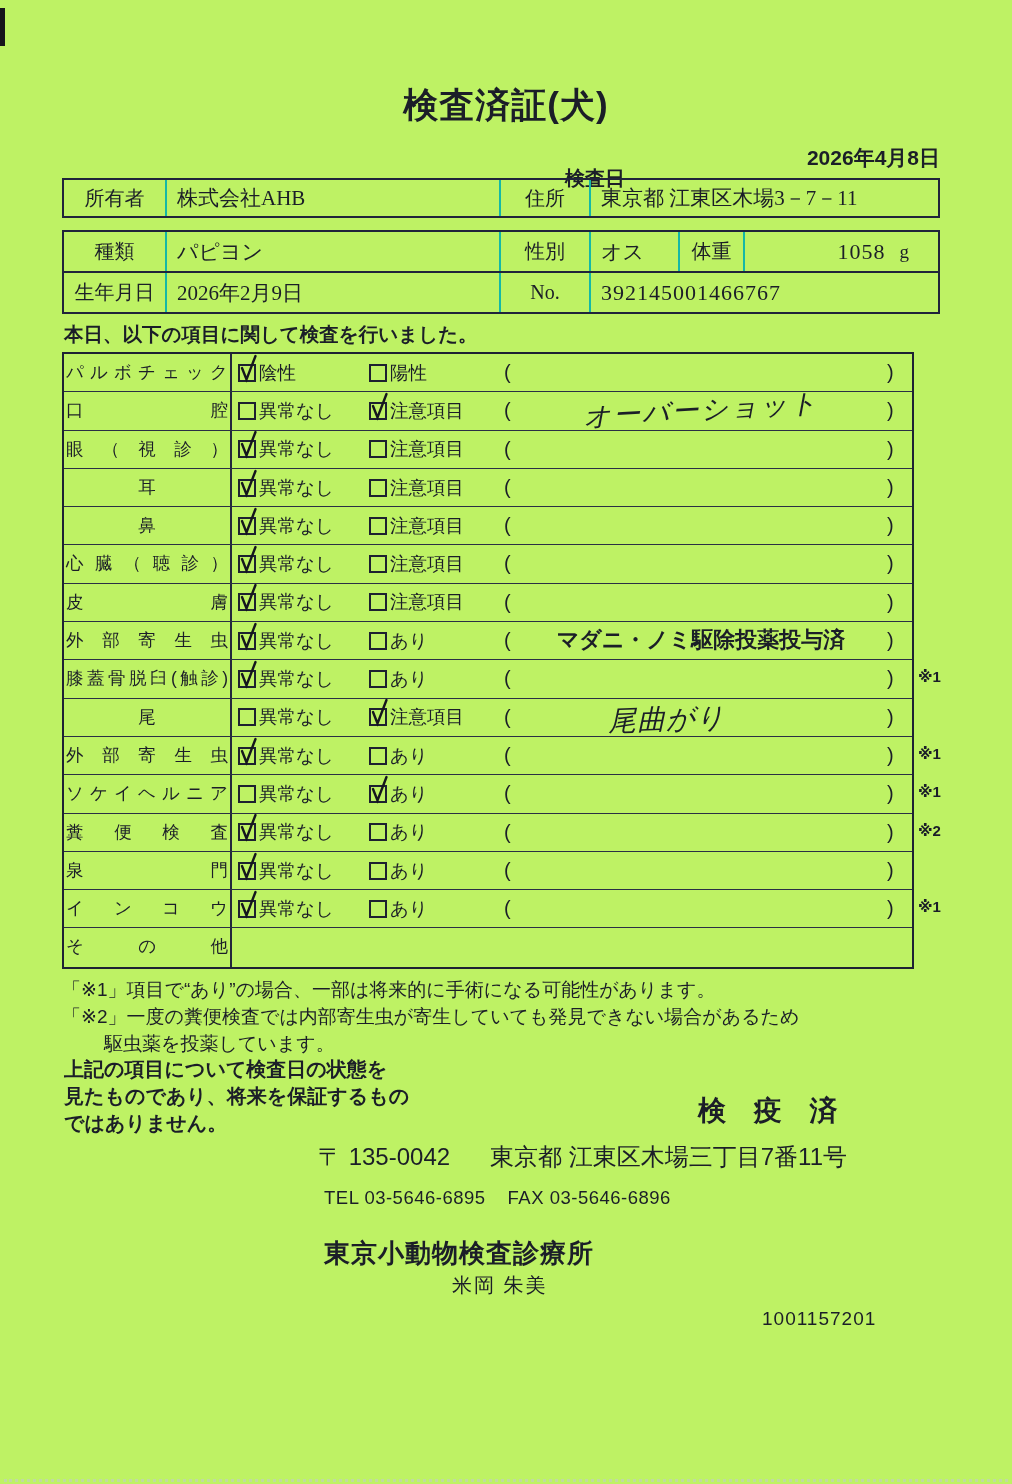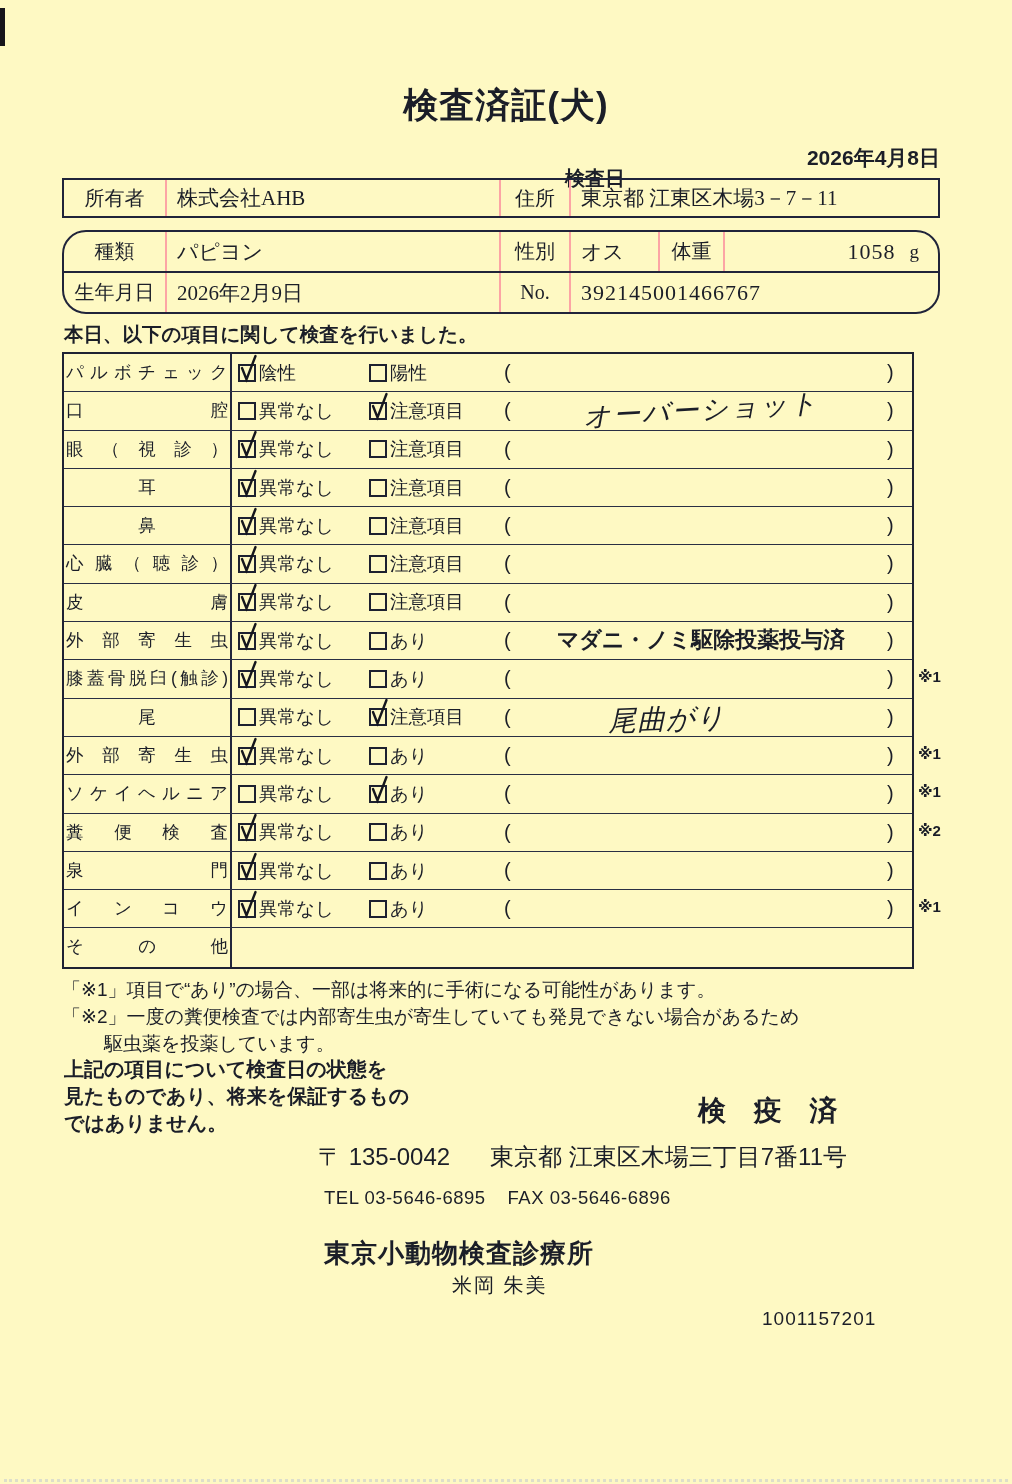--- a/index.html
+++ b/index.html
@@ -1,44 +1,44 @@
 <!DOCTYPE html>
 <html><head>
 <meta charset="utf-8">
 <style>
   html,body{margin:0;padding:0;background:#e8e8e8;}
   .page{
-    position:relative;width:1012px;height:1484px;background:#fef9c3;
+    position:relative;width:1012px;height:1484px;background:#bef264;
     font-family:"Liberation Sans","DejaVu Sans",sans-serif;color:#1b1e28;
     overflow:hidden;margin:0 auto;
   }
   .scan-mark{position:absolute;left:0;top:8px;width:5px;height:38px;background:#16151b;}
   .bottom-edge{position:absolute;bottom:2px;left:4px;right:4px;border-top:3px dotted #c3c9d3;opacity:.55;}
 
   .title{position:absolute;top:82px;left:0;width:100%;text-align:center;
     font-size:35px;font-weight:600;letter-spacing:1px;}
 
   .date-row{position:absolute;top:144px;left:0;width:940px;height:26px;}
   .date-label{position:absolute;left:565px;font-size:20px;font-weight:600;margin-top:21px;}
   .date-value{position:absolute;right:0;font-size:21px;font-weight:600;}
 
   .tbl{position:absolute;left:62px;width:878px;border:2.4px solid #20243a;box-sizing:border-box;display:flex;flex-direction:column;}
   .trow{display:flex;flex:1;}
   .trow + .trow{border-top:2px solid #20243a;}
   .cell{box-sizing:border-box;display:flex;align-items:center;font-family:Liberation Serif, serif;}
-  .cell + .cell{border-left:2px solid #fca5a5;}
+  .cell + .cell{border-left:2px solid #14b8a6;}
   .cell.lab{justify-content:center;font-size:20px;font-weight:500;}
   .cell.val{padding-left:10px;font-size:21px;font-weight:500;}
   .cell.num{font-size:22px;letter-spacing:1px;}
-  .w-weight{justify-content:flex-end;padding-right:18px;}
+  .w-weight{justify-content:flex-end;padding-right:28px;}
   .w-weight .unit{margin-left:14px;font-size:19px;}
 
   .tblA{top:178px;height:40px;}
-  .tblB{top:230px;height:84px;border-radius:24px;}
-  .cA1{width:101px;} .cA2{width:334px;} .cA3{width:70px;} .cA4{flex:1;}
+  .tblB{top:230px;height:84px;}
+  .cA1{width:101px;} .cA2{width:334px;} .cA3{width:90px;} .cA4{flex:1;}
   .cB4{width:89px;} .cB5{width:65px;} .cB6{flex:1;}
 
   .intro{position:absolute;top:321px;left:64px;font-size:19.5px;font-weight:600;}
 
   .main-table{position:absolute;top:352px;left:62px;width:848px;border:2.6px solid #1e2233;box-sizing:content-box;}
   .crow{position:relative;height:38.3px;box-sizing:border-box;border-bottom:1.6px solid #2a2f44;display:flex;}
   .crow:last-child{border-bottom:none;}
   .c-item{width:168px;box-sizing:border-box;border-right:2px solid #23273c;padding:0 2px;
     font-size:17.5px;font-weight:500;line-height:36px;text-align:justify;text-align-last:justify;overflow:hidden;white-space:nowrap;}
   .c-item.center{text-align:center;text-align-last:center;}

